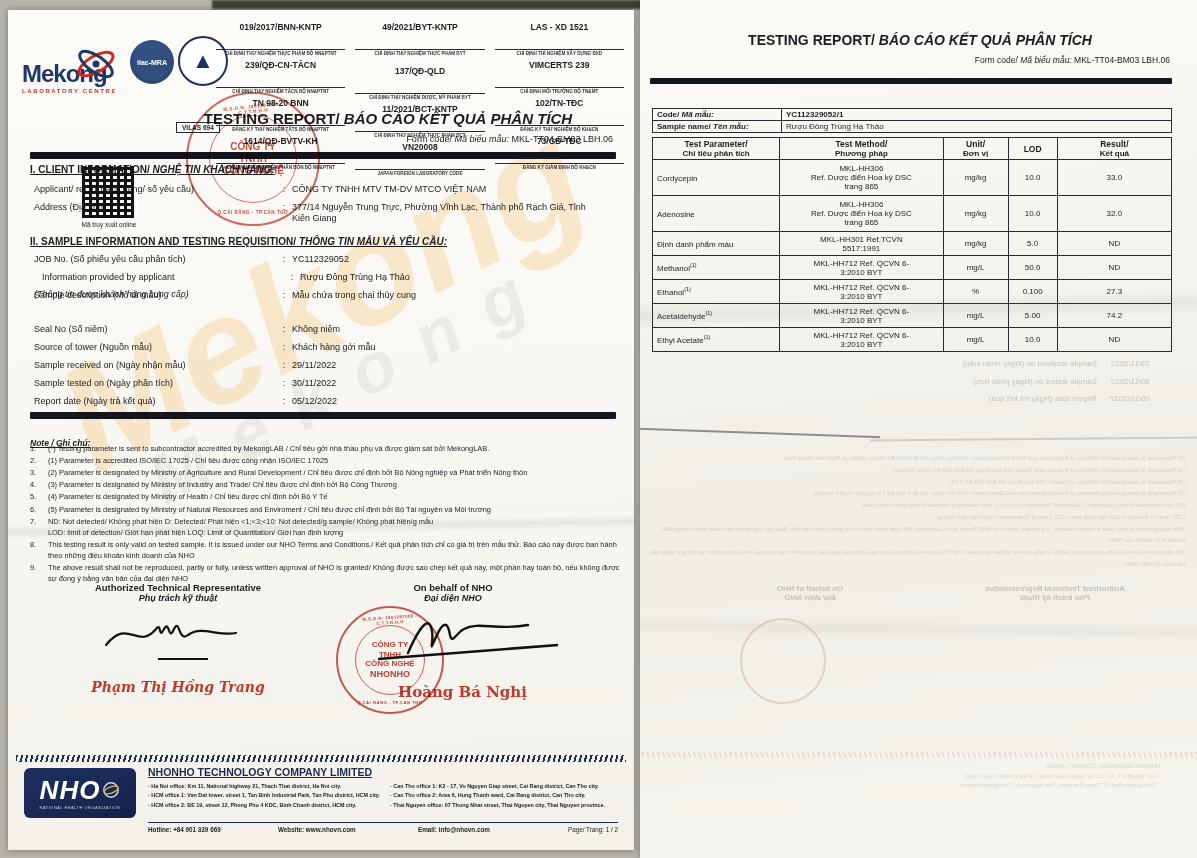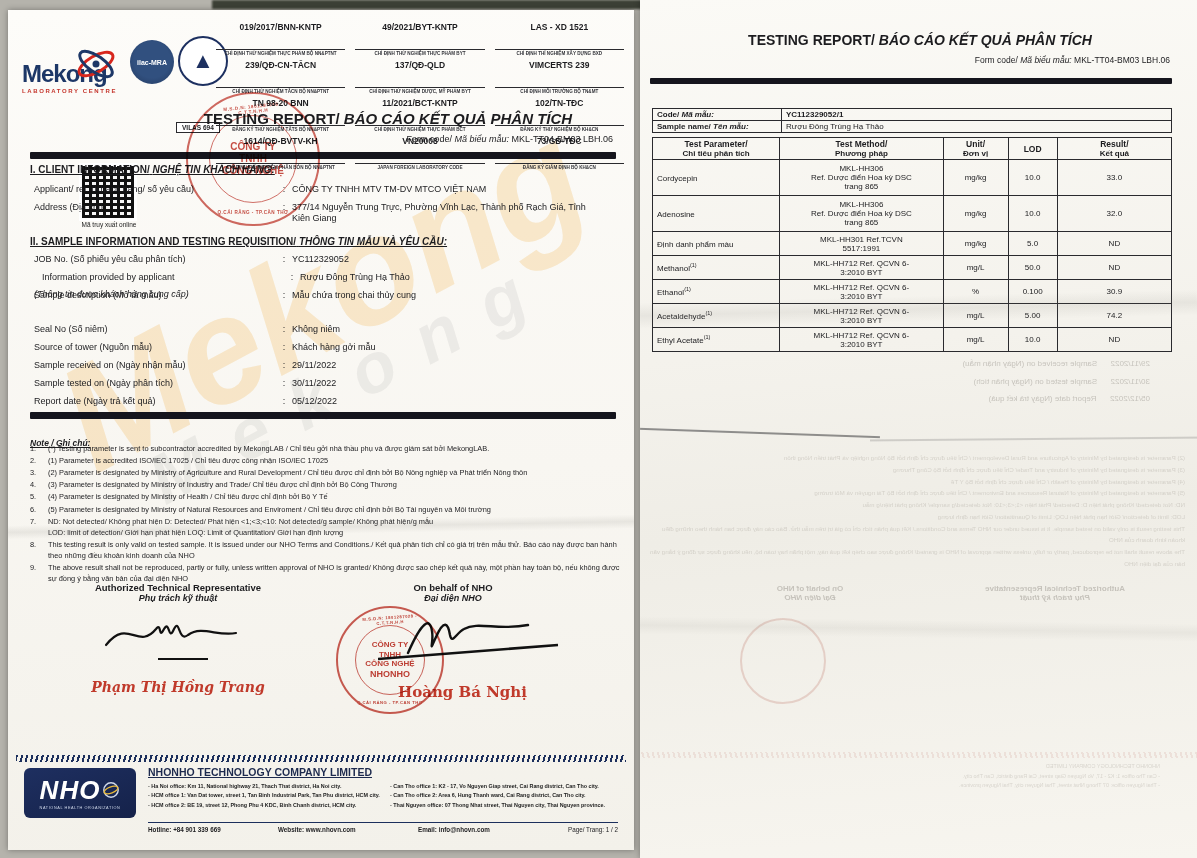--- a/index.html
+++ b/index.html
@@ -112,21 +112,21 @@
         <div class="acc-code" style="margin-top:4px">239/QĐ-CN-TĂCN</div>
         <div class="acc-desc">CHỈ ĐỊNH THỬ NGHIỆM TĂCN BỘ NN&amp;PTNT</div>
         <div class="acc-code" style="margin-top:4px">TN 98-20 BNN</div>
         <div class="acc-desc">ĐĂNG KÝ THỬ NGHIỆM TĂTS BỘ NN&amp;PTNT</div>
         <div class="acc-code" style="margin-top:4px">1614/QĐ-BVTV-KH</div>
         <div class="acc-desc">CHỈ ĐỊNH THỬ NGHIỆM PHÂN BÓN BỘ NN&amp;PTNT</div>
       </div>
       <div>
         <div class="acc-code">49/2021/BYT-KNTP</div>
         <div class="acc-desc">CHỈ ĐỊNH THỬ NGHIỆM THỰC PHẨM BYT</div>
-        <div class="acc-code" style="margin-top:4px">137/QĐ-QLD</div>
+        <div class="acc-code" style="margin-top:10px">137/QĐ-QLD</div>
         <div class="acc-desc">CHỈ ĐỊNH THỬ NGHIỆM DƯỢC, MỸ PHẨM BYT</div>
         <div class="acc-code" style="margin-top:4px">11/2021/BCT-KNTP</div>
         <div class="acc-desc">CHỈ ĐỊNH THỬ NGHIỆM THỰC PHẨM BCT</div>
         <div class="acc-code" style="margin-top:4px">VN20008</div>
         <div class="acc-desc">JAPAN FOREIGN LABORATORY CODE</div>
       </div>
       <div>
         <div class="acc-code">LAS - XD 1521</div>
         <div class="acc-desc">CHỈ ĐỊNH THÍ NGHIỆM XÂY DỰNG BXD</div>
         <div class="acc-code" style="margin-top:4px">VIMCERTS 239</div>
@@ -417,21 +417,21 @@
         <td class="c">mg/L</td>
         <td class="c">50.0</td>
         <td class="c">ND</td>
       </tr>
       <tr style="height:24px;">
         <td><span>Ethanol</span><sup>(1)</sup></td>
         <td class="c pre">MKL-HH712 Ref. QCVN 6-
 3:2010 BYT</td>
         <td class="c">%</td>
         <td class="c">0.100</td>
-        <td class="c">30.9</td>
+        <td class="c">27.3</td>
       </tr>
       <tr style="height:24px;">
         <td><span>Acetaldehyde</span><sup>(1)</sup></td>
         <td class="c pre">MKL-HH712 Ref. QCVN 6-
 3:2010 BYT</td>
         <td class="c">mg/L</td>
         <td class="c">5.00</td>
         <td class="c">74.2</td>
       </tr>
       <tr style="height:24px;">

